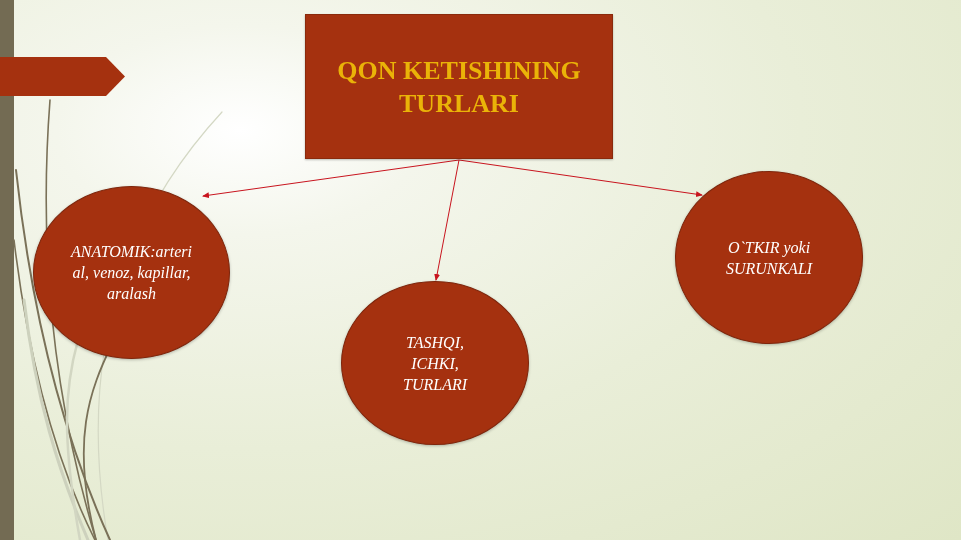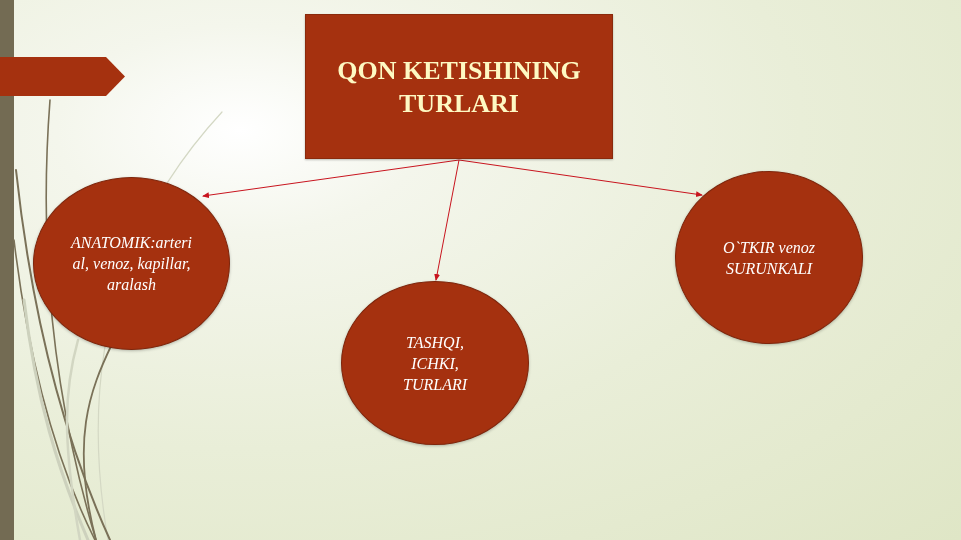--- a/index.html
+++ b/index.html
@@ -8,28 +8,28 @@
     background: radial-gradient(ellipse at 240px 130px, #ffffff 0%, #f4f6ec 18%, #e9eed8 55%, #dfe6c6 100%);
     font-family: "Liberation Serif", serif;
   }
   .left-bar { position: absolute; left: 0; top: 0; width: 14px; height: 540px; background: #736b53; }
   .tag { position: absolute; left: 0; top: 57px; width: 125px; height: 39px; background: #a5310f;
          clip-path: polygon(0 0, 106px 0, 125px 19.5px, 106px 39px, 0 39px); }
   .deco { position: absolute; left: 0; top: 0; }
   .title-box { position: absolute; left: 305px; top: 14px; width: 308px; height: 145px;
                background: #a5310f; border: 1px solid #8a2a0c; box-sizing: border-box;
                display: flex; align-items: center; justify-content: center; text-align: center;
-               color: #fef9c3; font-weight: bold; font-size: 26px; line-height: 33px; padding: 0 14px;
+               color: #eab308; font-weight: bold; font-size: 26px; line-height: 33px; padding: 0 14px;
                box-shadow: 0 1px 2px rgba(0,0,0,0.25); }
   .node { position: absolute; border-radius: 50%; background: #a5310f; border: 1px solid #7e260c;
           box-sizing: border-box; display: flex; align-items: center; justify-content: center;
           text-align: center; color: #ffffff; font-style: italic; font-size: 16px; line-height: 21px;
           box-shadow: 0 1px 3px rgba(0,0,0,0.25); }
   .node span { display: block; }
-  .n1 { left: 33px; top: 177px; width: 197px; height: 173px; padding: 0 34px; }
+  .n1 { left: 33px; top: 186px; width: 197px; height: 173px; padding: 0 34px; }
   .n2 { left: 341px; top: 281px; width: 188px; height: 164px; padding: 0 46px; }
   .n3 { left: 675px; top: 171px; width: 188px; height: 173px; padding: 0 30px; }
   .connectors { position: absolute; left: 0; top: 0; }
 </style>
 </head>
 <body>
 
 <div class="left-bar"></div>
 
 <svg class="deco" width="961" height="540" viewBox="0 0 961 540">
@@ -63,14 +63,14 @@
 
 <div class="node n1">
   <span style="word-break: break-all;">ANATOMIK:arterial, venoz, kapillar, aralash</span>
 </div>
 
 <div class="node n2">
   <span>TASHQI, ICHKI, TURLARI</span>
 </div>
 
 <div class="node n3">
-  <span>O`TKIR venoz SURUNKALI</span>
+  <span>O`TKIR yoki SURUNKALI</span>
 </div>
 
 </body></html>

